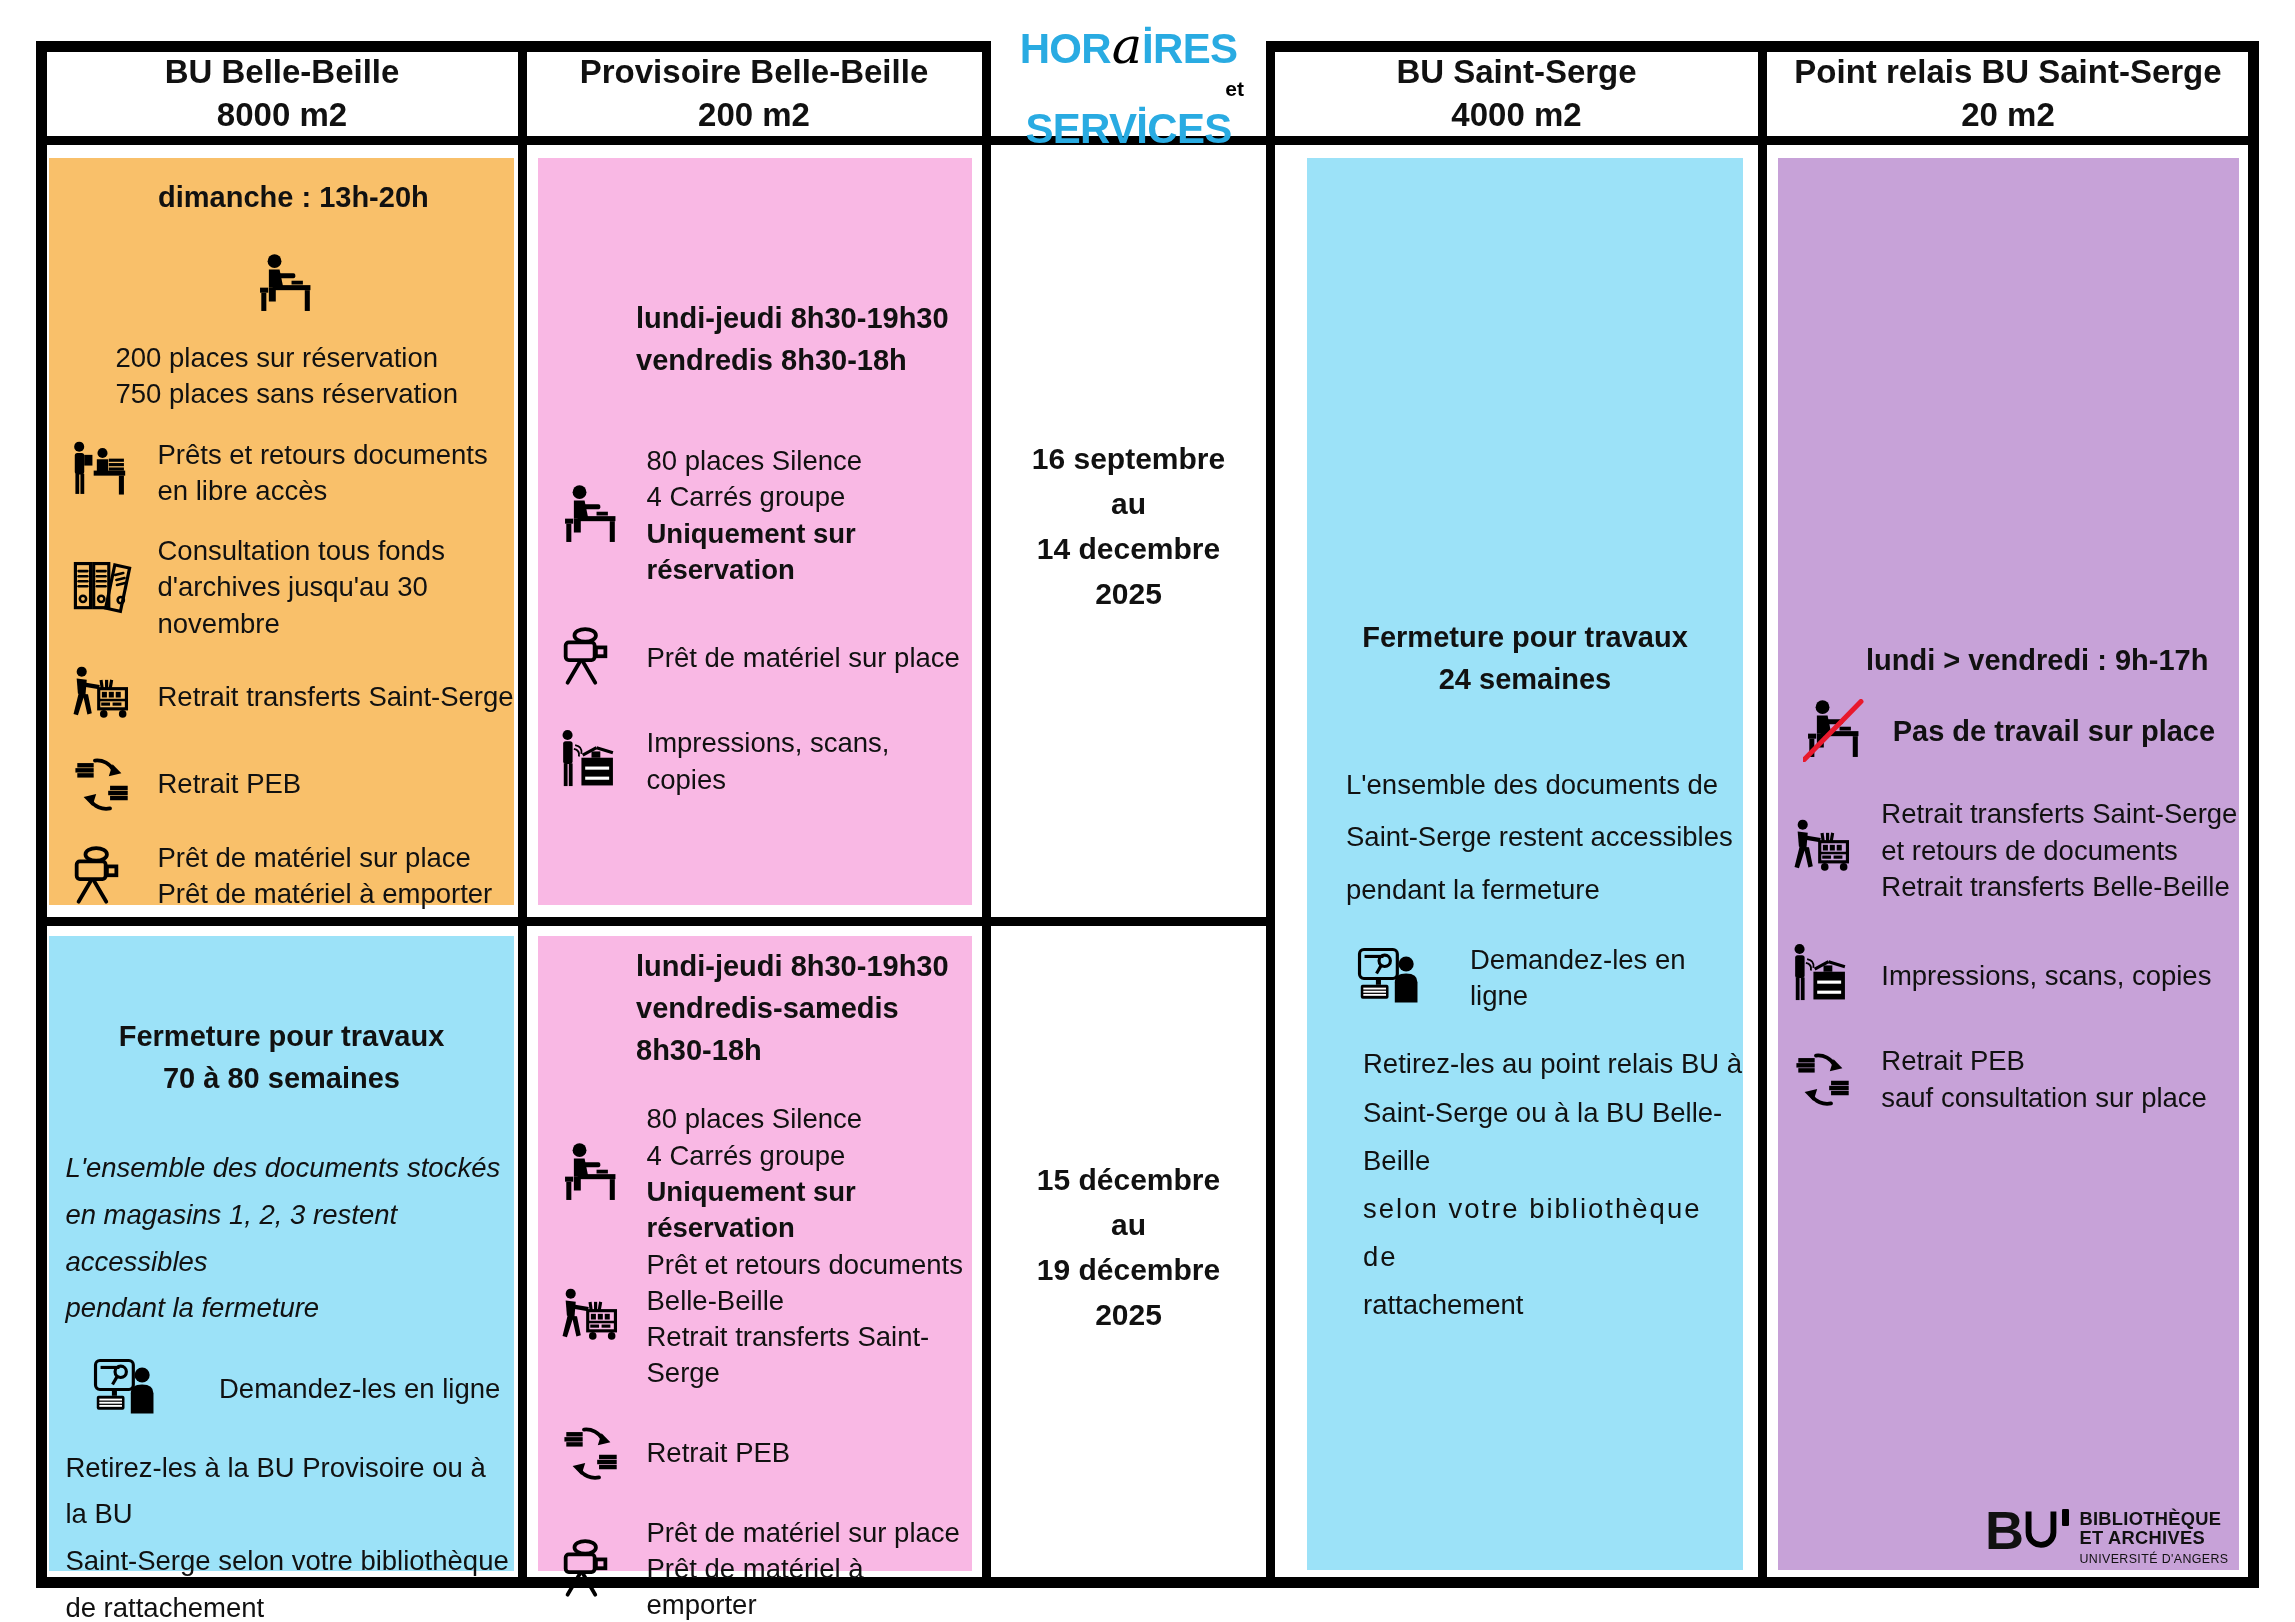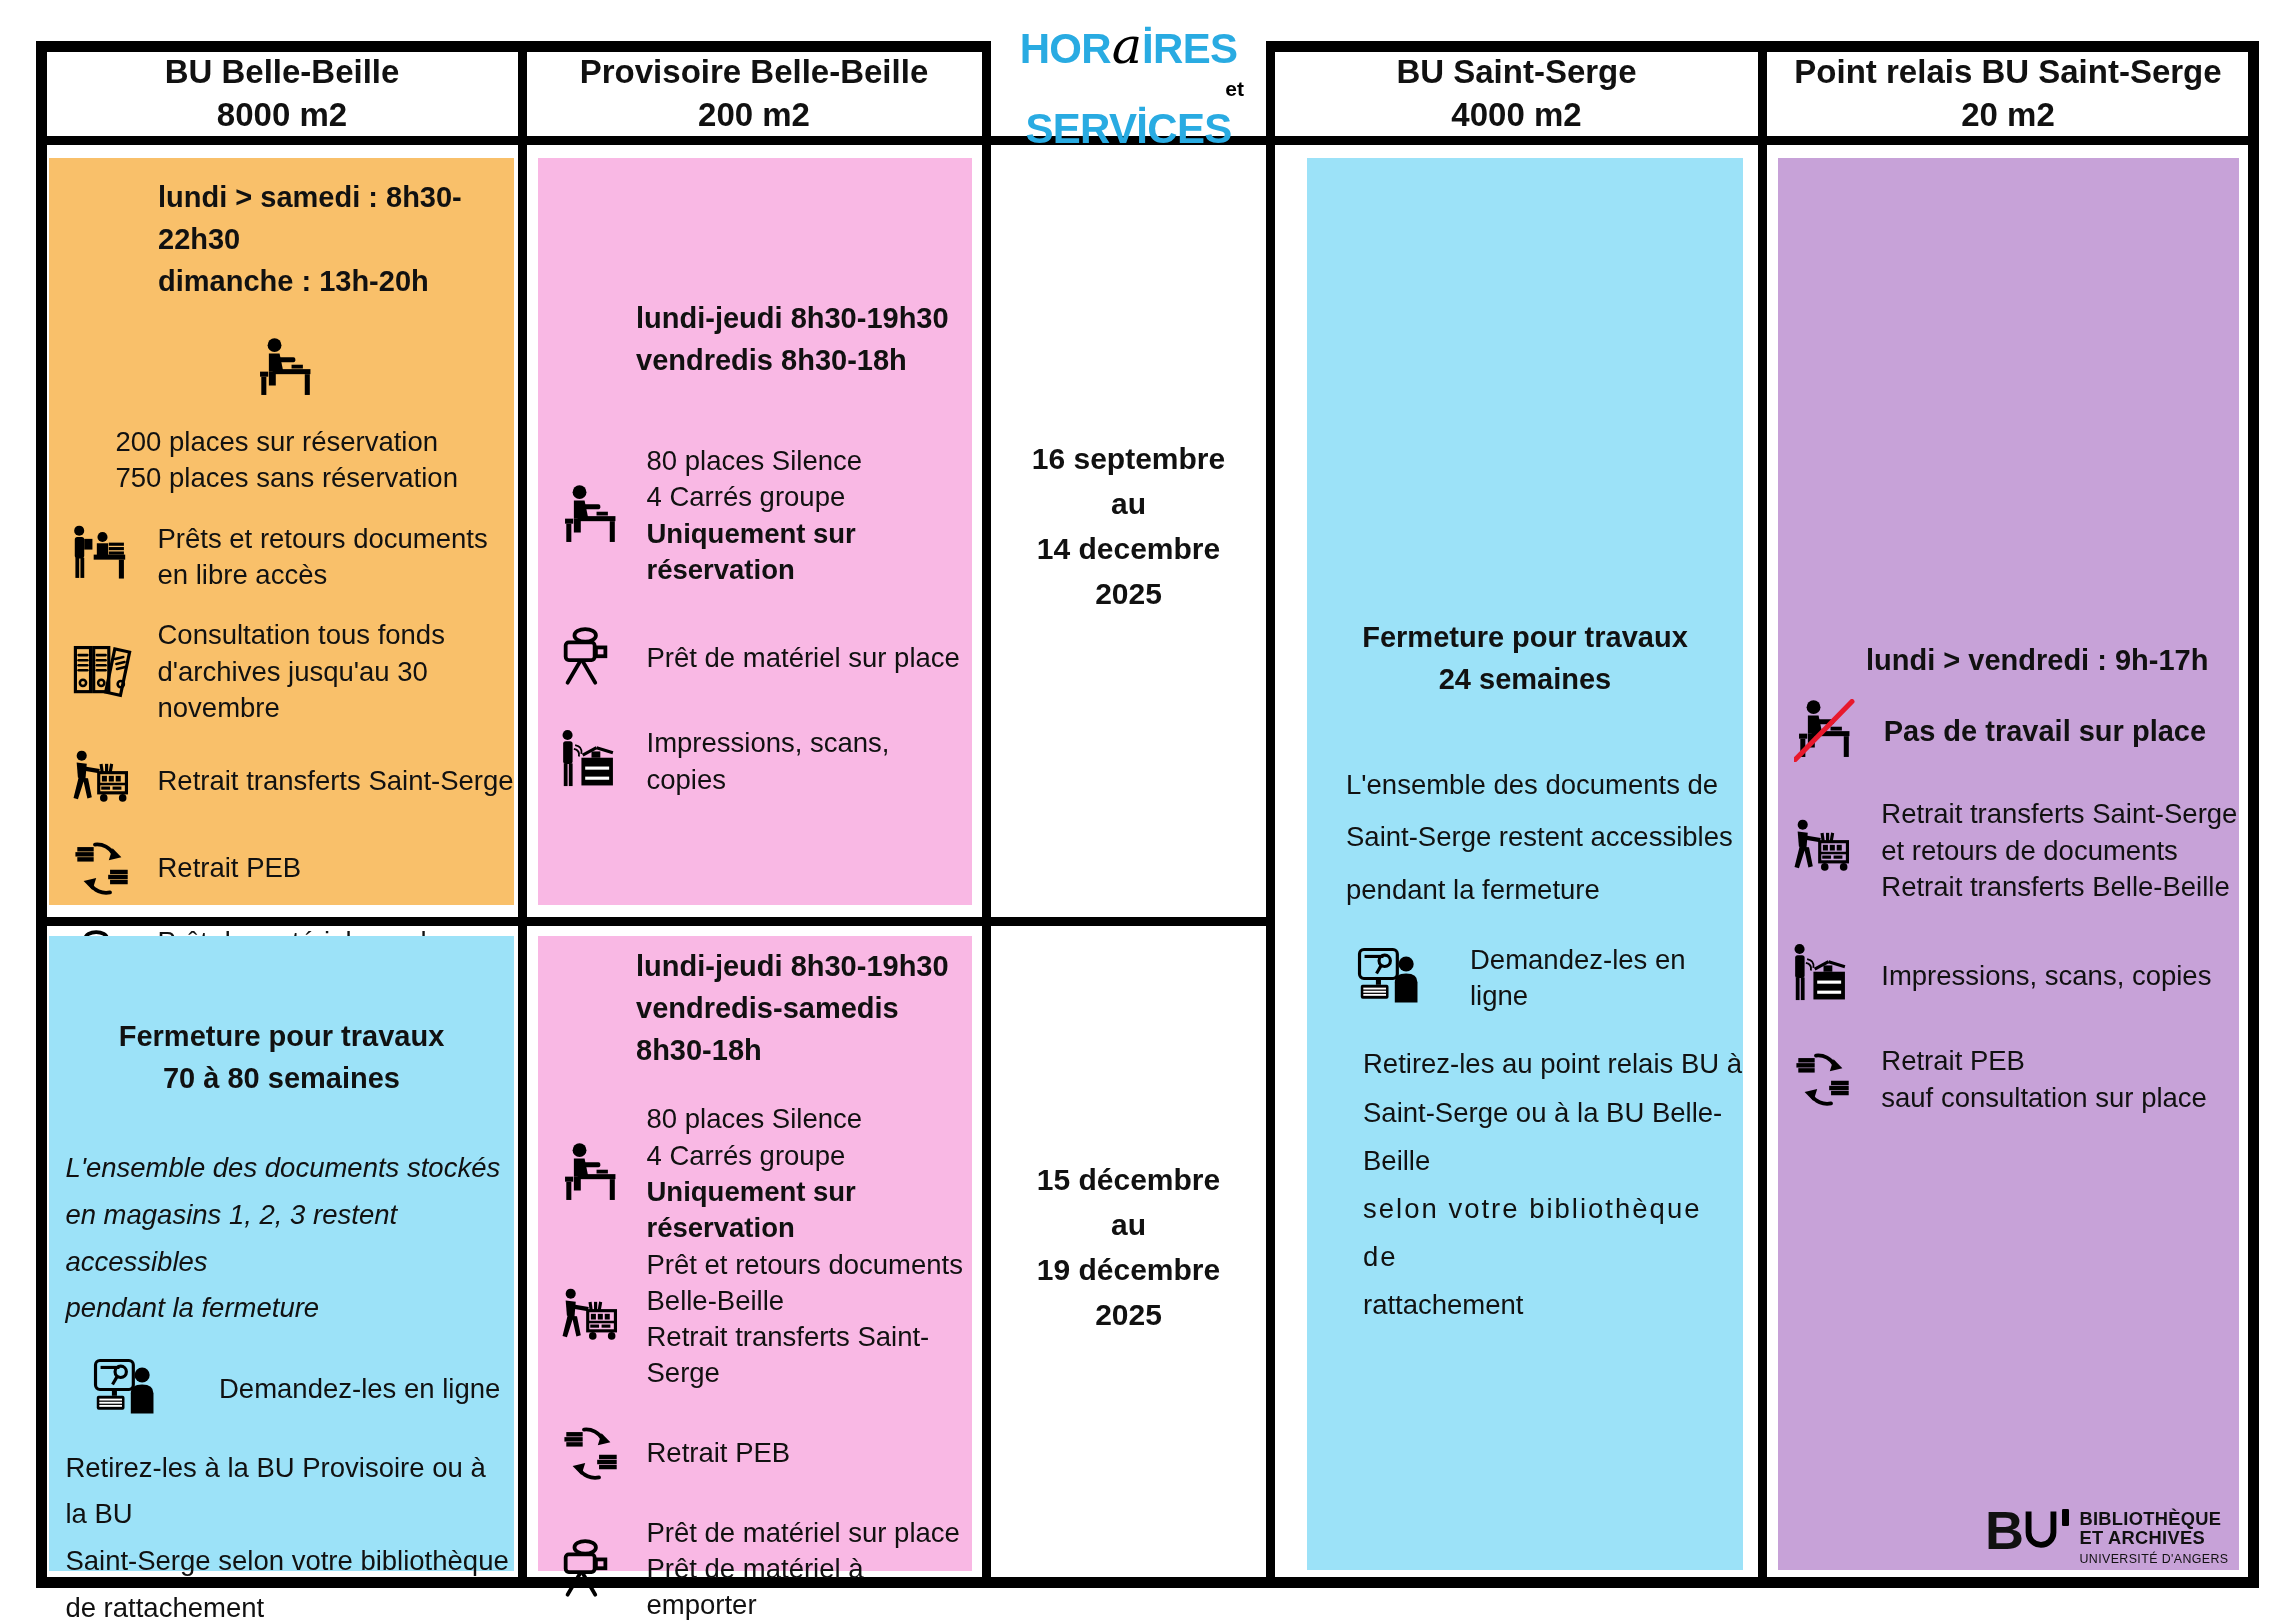--- a/index.html
+++ b/index.html
@@ -227,21 +227,20 @@
   </div>
   <div class="period" style="top:1157px;">
     <span class="line">15 décembre</span>
     <span class="line">au</span>
     <span class="line">19 décembre</span>
     <span class="line">2025</span>
   </div>
 
   <div class="blk" style="left:49px;top:158px;width:465px;height:747px;background:#F9C06A;">
     <div class="hours" style="margin:18.3px 0 0 109px;">
-      <span class="line">lundi &gt; samedi : 8h30-22h30</span>
       <span class="line">dimanche : 13h-20h</span>
     </div>
     <div class="row" style="margin-top:23.6px;flex-direction:column;">
       <span class="ic">
           <svg viewBox="0 0 100 100">
             <use href="#i-desk"></use>
           </svg>
         </span>
       <span class="t">
         <span class="line">200 places sur réservation</span>
@@ -457,21 +456,21 @@
       <span class="line">Saint-Serge ou à la BU Belle-Beille</span>
       <span class="line" style="letter-spacing:2px;">selon votre bibliothèque de</span>
       <span class="line">rattachement</span>
     </div>
   </div>
 
   <div class="blk" style="left:1778px;top:158px;width:461px;height:1412px;background:#C7A2D8;">
     <div class="hours" style="margin:481px 0 0 88px;">
       <span class="line">lundi &gt; vendredi : 9h-17h</span>
     </div>
-    <div class="row" style="margin-top:18.3px;padding-left:5px;gap:15.7px;">
+    <div class="row" style="margin-top:18.3px;padding-left:14px;gap:15.7px;">
       <span class="ic">
         <svg viewBox="0 0 100 100">
             <use href="#i-desk"></use>
             <line x1="2" y1="96" x2="92" y2="4" stroke="#E8192C" stroke-width="8" stroke-linecap="round"></line>
           </svg>
       </span>
       <span class="t b" style="font-size:29px;">
         <span class="line">Pas de travail sur place</span>
       </span>
     </div>

